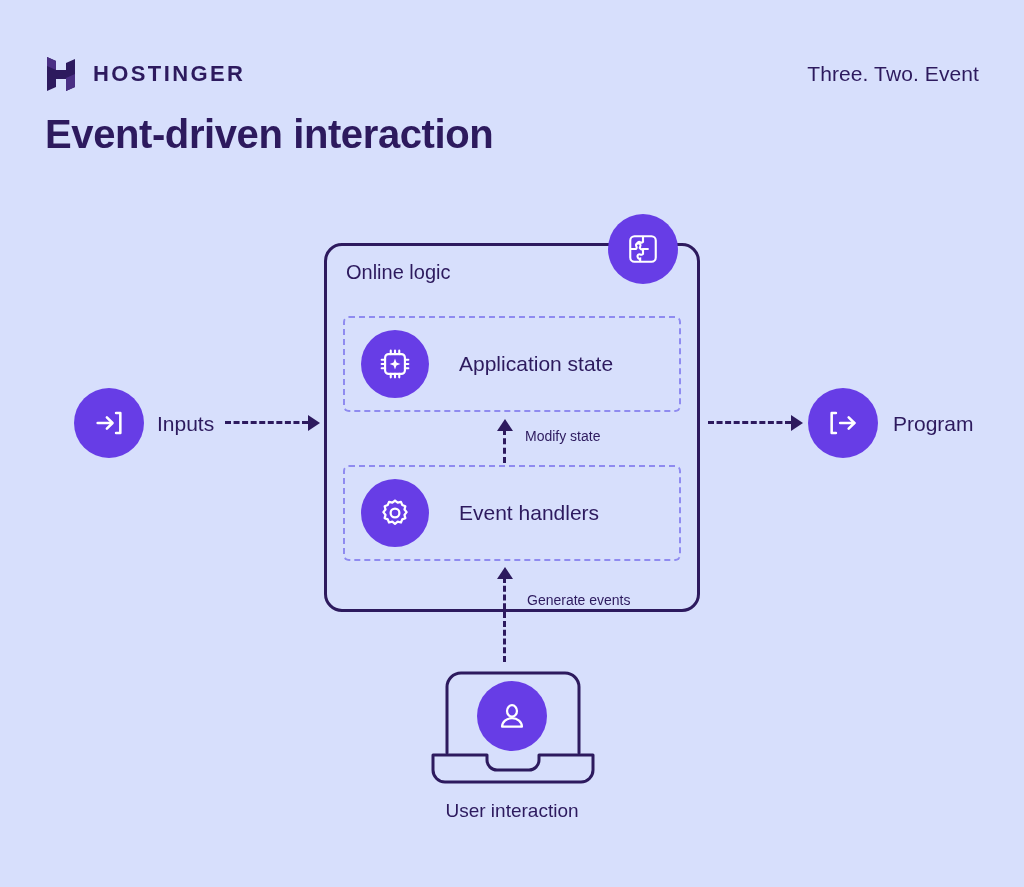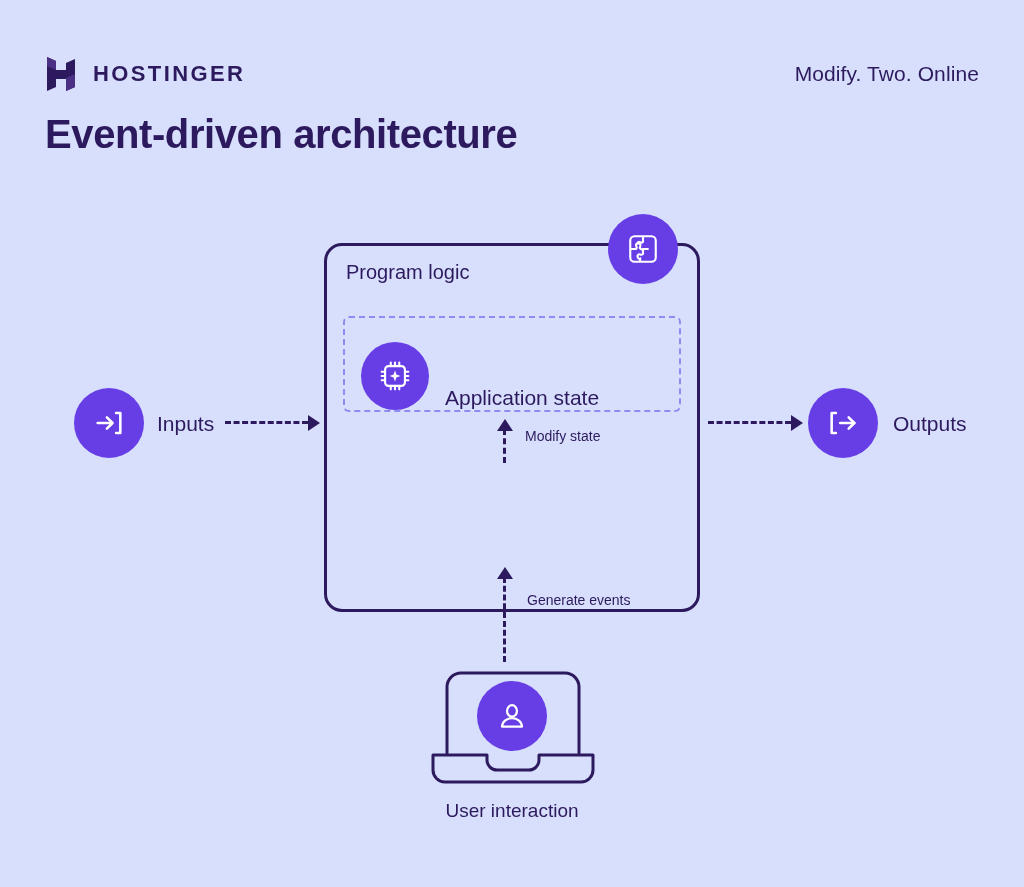--- a/index.html
+++ b/index.html
@@ -104,23 +104,23 @@
   
   .panel {
     position: absolute;
     left: 343px;
     width: 338px;
     height: 96px;
     border: 2px dashed #8f8bf0;
     border-radius: 6px;
     box-sizing: border-box;
     display: flex;
-    align-items: flex-end;
+    align-items: center;
     padding-left: 16px;
-    gap: 16px;
+    gap: 30px;
   }
   .panel-app { top: 316px; }
   .panel-evt { top: 465px; }
   .panel-icon {
     width: 68px;
     height: 68px;
     border-radius: 50%;
     background: #673de6;
     display: flex;
     align-items: center;
@@ -251,29 +251,29 @@
   <div class="brand">
     <span>
       <svg class="brand-mark" viewBox="0 0 32 38" aria-hidden="true">
         <path d="M2 2 L11 6 L11 15 L21 15 L21 8 L30 4 L30 32 L21 36 L21 24 L11 24 L11 32 L2 36 Z" fill="#2d1a5e"></path>
         <path d="M2 2 L11 6 L11 15 L2 11 Z" fill="#4a2f84"></path>
         <path d="M21 23 L30 19 L30 32 L21 36 Z" fill="#4a2f84"></path>
       </svg>
     </span>
     <span class="brand-name">HOSTINGER</span>
   </div>
-  <div class="tagline">Modify. Two. Online</div>
+  <div class="tagline">Three. Two. Event</div>
 </div>
 
-<h1 class="page-title">Event-driven architecture</h1>
+<h1 class="page-title">Event-driven interaction</h1>
 
 <div class="canvas">
 
   <div class="program-box"></div>
-  <div class="program-label">Program logic</div>
+  <div class="program-label">Online logic</div>
 
   <div class="badge-puzzle">
     <svg width="34" height="34" viewBox="0 0 24 24" fill="none" stroke="#ffffff" stroke-width="1.5" aria-hidden="true">
       <rect x="3" y="3" width="18" height="18" rx="3"></rect>
       <path d="M3 12 h4 a1.4 1.4 0 0 0 0.2 -2 a1.4 1.4 0 0 1 1.6 -2 a1.4 1.4 0 0 1 1.3 2 a1.4 1.4 0 0 0 1.9 2 h4"></path>
       <path d="M12 3 v4 a1.4 1.4 0 0 1 -2 0.2 a1.4 1.4 0 0 0 -2 1.6"></path>
       <path d="M12 12 v3.5 a1.4 1.4 0 0 1 -2 0.3 a1.4 1.4 0 0 0 -1.8 1.7 a1.4 1.4 0 0 0 1.8 1.3 v2.2"></path>
     </svg>
   </div>
 
@@ -284,20 +284,29 @@
         <path d="M12 8.2 L13 11 L15.8 12 L13 13 L12 15.8 L11 13 L8.2 12 L11 11 Z" fill="#ffffff" stroke="none"></path>
         <path d="M9 2.6 v2.4 M12 2.6 v2.4 M15 2.6 v2.4"></path>
         <path d="M9 19 v2.4 M12 19 v2.4 M15 19 v2.4"></path>
         <path d="M2.6 9 h2.4 M2.6 12 h2.4 M2.6 15 h2.4"></path>
         <path d="M19 9 h2.4 M19 12 h2.4 M19 15 h2.4"></path>
       </svg>
     </div>
     <div class="panel-text">Application state</div>
   </div>
 
+  <div class="panel panel-evt">
+    <div class="panel-icon">
+      <svg width="34" height="34" viewBox="0 0 24 24" fill="none" stroke="#ffffff" stroke-width="1.6" stroke-linejoin="round" aria-hidden="true">
+        <circle cx="12" cy="12" r="3.1"></circle>
+        <path d="M12 3.2 l1.9 1.5 l2.3 -0.6 l0.9 2.2 l2.2 0.9 l-0.6 2.3 l1.5 1.9 l-1.5 1.9 l0.6 2.3 l-2.2 0.9 l-0.9 2.2 l-2.3 -0.6 l-1.9 1.5 l-1.9 -1.5 l-2.3 0.6 l-0.9 -2.2 l-2.2 -0.9 l0.6 -2.3 l-1.5 -1.9 l1.5 -1.9 l-0.6 -2.3 l2.2 -0.9 l0.9 -2.2 l2.3 0.6 Z"></path>
+      </svg>
+    </div>
+    <div class="panel-text">Event handlers</div>
+  </div>
 
   <div class="v-arrow arrow-modify">
     <div class="head"></div>
     <div class="stem"></div>
   </div>
   <div class="v-arrow-label label-modify">Modify state</div>
 
   <div class="v-arrow arrow-generate">
     <div class="head"></div>
     <div class="stem"></div>
@@ -321,21 +330,21 @@
     <div class="stem"></div>
     <div class="head"></div>
   </div>
   <div class="io-circle circle-outputs">
     <svg width="34" height="34" viewBox="0 0 24 24" fill="none" stroke="#ffffff" stroke-width="1.8" stroke-linecap="round" stroke-linejoin="round" aria-hidden="true">
       <path d="M10 12 h10"></path>
       <path d="M16 8 L20 12 L16 16"></path>
       <path d="M7 5 h-3 v14 h3"></path>
     </svg>
   </div>
-  <div class="io-label label-outputs">Outputs</div>
+  <div class="io-label label-outputs">Program</div>
 
   <div class="laptop">
     <svg width="176" height="125" viewBox="0 0 176 125" fill="none" stroke="#2d1a5e" stroke-width="3" stroke-linecap="round" stroke-linejoin="round" aria-hidden="true">
       <path d="M22 90 V24 a14 14 0 0 1 14 -14 h104 a14 14 0 0 1 14 14 V90"></path>
       <path d="M8 92 h54 a0 0 0 0 1 0 0 v5 a10 10 0 0 0 10 10 h32 a10 10 0 0 0 10 -10 v-5 h54 v15 a12 12 0 0 1 -12 12 H20 a12 12 0 0 1 -12 -12 Z"></path>
     </svg>
   </div>
   <div class="user-circle">
     <svg width="34" height="34" viewBox="0 0 24 24" fill="none" stroke="#ffffff" stroke-width="1.6" stroke-linecap="round" stroke-linejoin="round" aria-hidden="true">
       <ellipse cx="12" cy="8.4" rx="3.5" ry="4"></ellipse>

